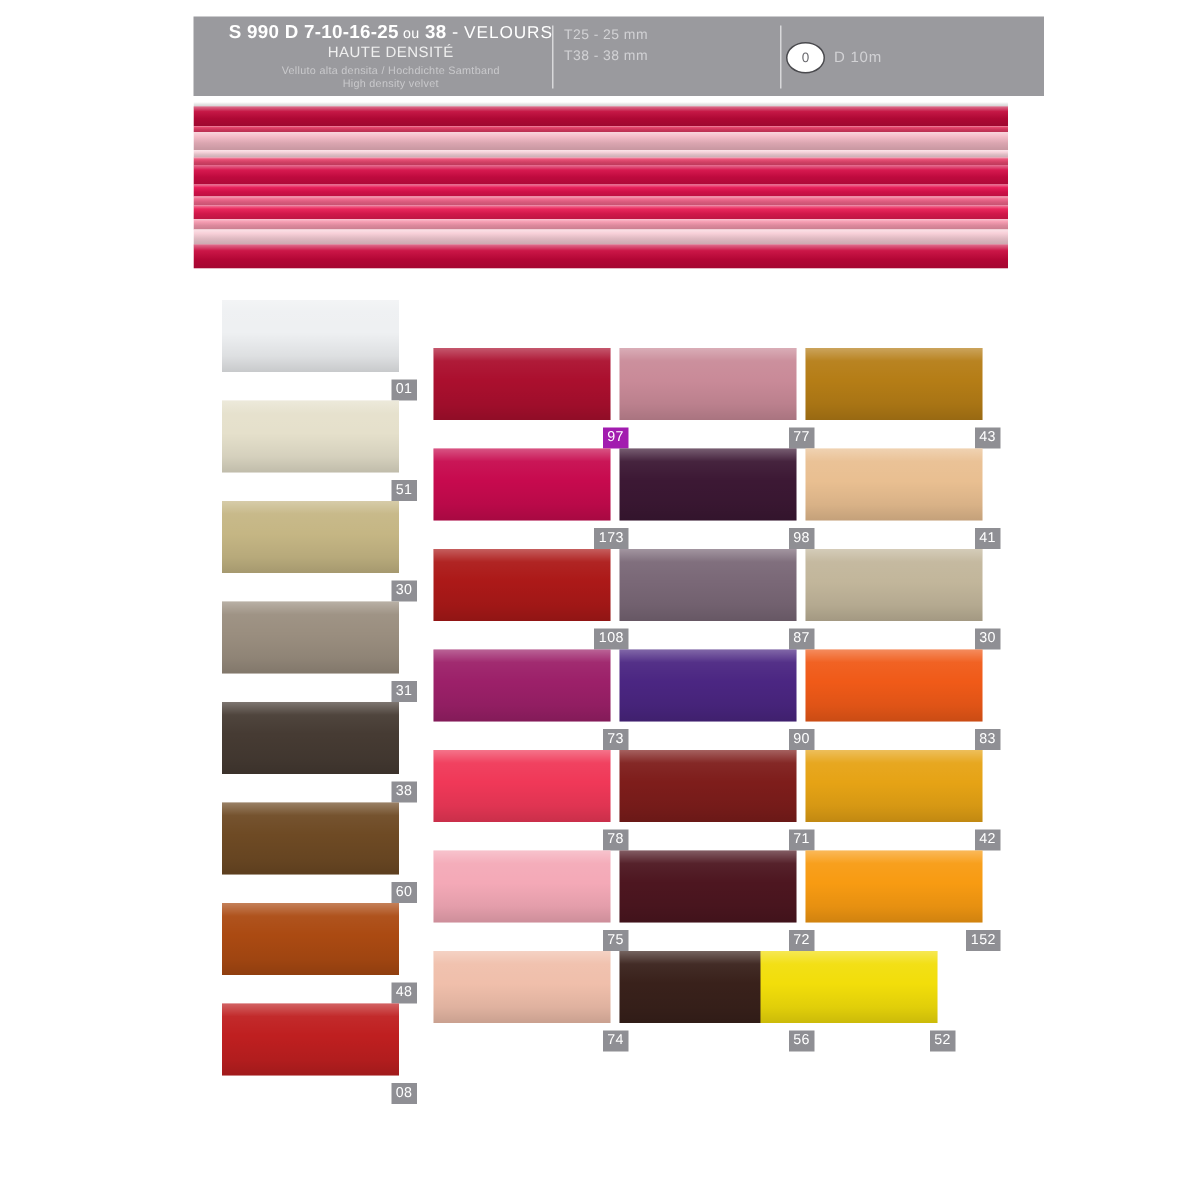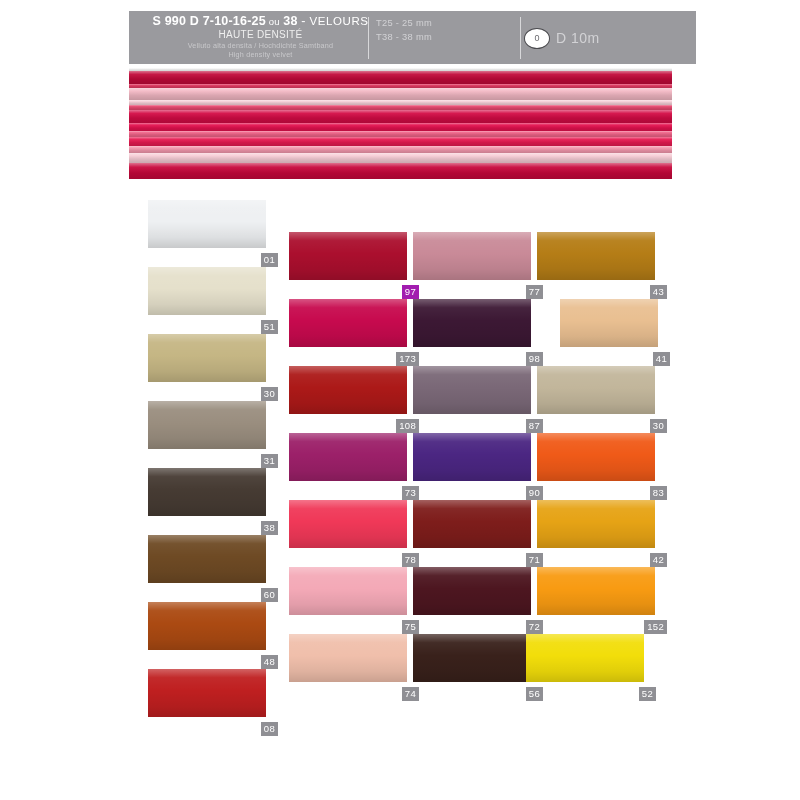--- a/index.html
+++ b/index.html
@@ -70,21 +70,21 @@
     border-left:1px solid #d8d8da;
     margin-top:6px;margin-bottom:5px;
   }
   .spool{
     width:24px;height:19px;border-radius:50%;
     background:#ffffff;border:1.5px solid #4a4a4e;
     display:flex;align-items:center;justify-content:center;
     font-size:9px;color:#6b6b70;
     flex:none;
   }
-  .spool-len{font-size:14px;color:#d2d2d5;margin-left:6px;letter-spacing:.5px;white-space:nowrap;}
+  .spool-len{font-size:10px;color:#d2d2d5;margin-left:6px;letter-spacing:.5px;white-space:nowrap;}
 
   .hdr-compo{
     flex:1;
     display:flex;flex-direction:column;
     align-items:center;justify-content:center;
     border-left:1px solid #d8d8da;
     margin-top:6px;margin-bottom:5px;
   }
   .compo1{font-size:10px;line-height:12px;color:#e3e3e5;letter-spacing:.3px;}
   .compo2,.compo3{font-size:8.2px;line-height:10.5px;color:#c9c9cc;letter-spacing:.2px;}
@@ -270,37 +270,37 @@
       <div class="code" style="background: rgb(143, 143, 148); color: rgb(255, 255, 255);">72</div>
     </div>
     <div class="sw" style="left: 413px; top: 634px; width: 118px; height: 48px;">
       <div class="chip" style="background: rgb(57, 33, 27);"></div>
       <div class="code" style="background: rgb(143, 143, 148); color: rgb(255, 255, 255);">56</div>
     </div>
     <div class="sw" style="left: 537px; top: 232px; width: 118px; height: 48px;">
       <div class="chip" style="background: rgb(181, 125, 22);"></div>
       <div class="code" style="background: rgb(143, 143, 148); color: rgb(255, 255, 255);">43</div>
     </div>
-    <div class="sw" style="left: 560px; top: 299px; width: 98px; height: 48px;">
+    <div class="sw" style="left: 537px; top: 299px; width: 118px; height: 48px;">
       <div class="chip" style="background: rgb(233, 191, 145);"></div>
       <div class="code" style="background: rgb(143, 143, 148); color: rgb(255, 255, 255);">41</div>
     </div>
     <div class="sw" style="left: 537px; top: 366px; width: 118px; height: 48px;">
       <div class="chip" style="background: rgb(194, 182, 155);"></div>
       <div class="code" style="background: rgb(143, 143, 148); color: rgb(255, 255, 255);">30</div>
     </div>
     <div class="sw" style="left: 537px; top: 433px; width: 118px; height: 48px;">
       <div class="chip" style="background: rgb(240, 90, 24);"></div>
       <div class="code" style="background: rgb(143, 143, 148); color: rgb(255, 255, 255); text-align: right;">83</div>
     </div>
     <div class="sw" style="left: 537px; top: 500px; width: 118px; height: 48px;">
       <div class="chip" style="background: rgb(230, 163, 21);"></div>
       <div class="code" style="background: rgb(143, 143, 148); color: rgb(255, 255, 255);">42</div>
     </div>
     <div class="sw" style="left: 537px; top: 567px; width: 118px; height: 48px;">
       <div class="chip" style="background: rgb(248, 155, 18);"></div>
       <div class="code" style="background: rgb(143, 143, 148); color: rgb(255, 255, 255);">152</div>
     </div>
-    <div class="sw" style="left: 526px; top: 634px; width: 118px; height: 48px;">
+    <div class="sw" style="left: 507px; top: 634px; width: 118px; height: 48px;">
       <div class="chip" style="background: rgb(242, 222, 10);"></div>
       <div class="code" style="background: rgb(143, 143, 148); color: rgb(255, 255, 255);">52</div>
     </div>
   </div>
 
 </body></html>

